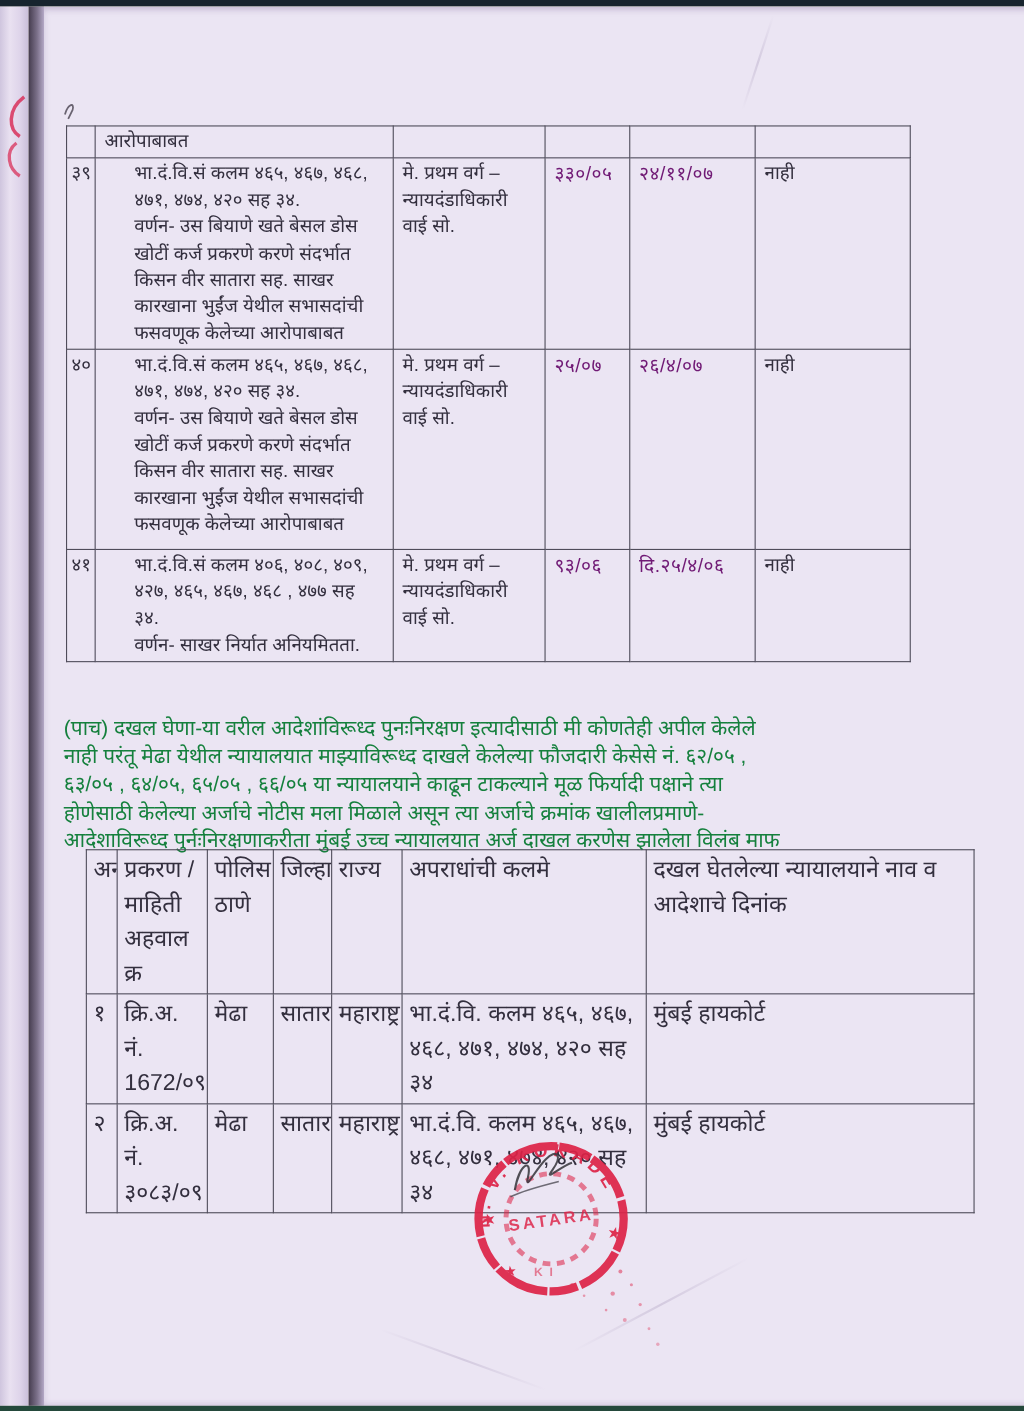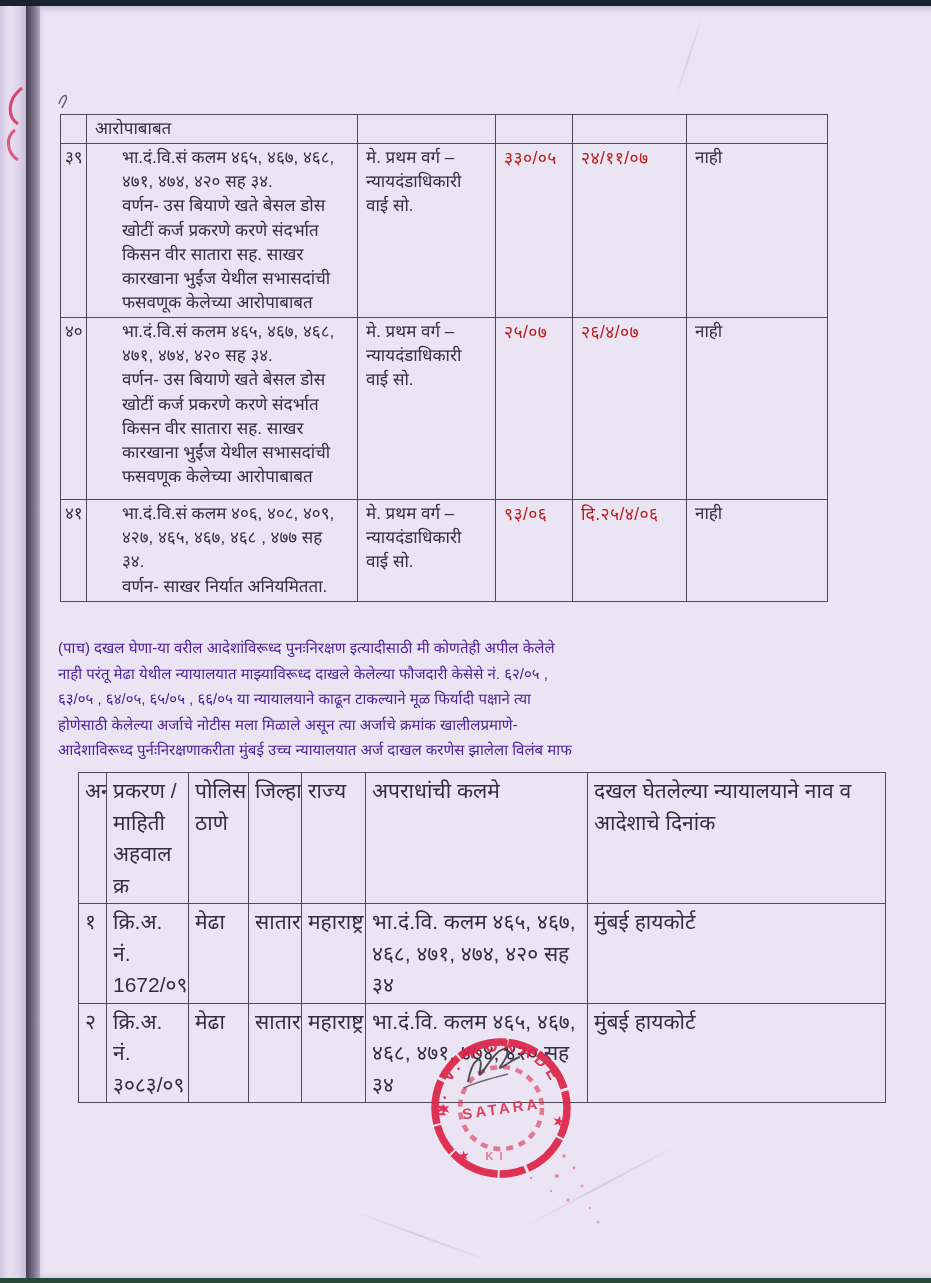--- a/index.html
+++ b/index.html
@@ -31,23 +31,23 @@
   
   table { border-collapse:collapse; table-layout:fixed; position:absolute; background:transparent; }
   td, th {
     border:1.6px solid #4f4c5a; vertical-align:top; padding:2px 8px;
     color:#332f3e; font-size:17px; line-height:1.42; text-align:left; font-weight:normal;
     overflow:hidden;
   }
   .t1 { left:20px; top:108px; width:767px; }
   .t1 .serial { text-align:left; padding-left:4px; padding-right:2px; }
   .desc-block { display:block;margin-left:27px; }
-  .hw { color:#b91c1c; font-size:17.5px; letter-spacing:.4px; }
-
-  .para { position:absolute; left:18px; top:629px; width:800px; color:#4c1d95; font-size:15px; line-height:25.6px; }
+  .hw { color:#701a75; font-size:17.5px; letter-spacing:.4px; }
+
+  .para { position:absolute; left:18px; top:644px; width:800px; color:#15803d; font-size:19px; line-height:25.6px; }
   .para div { white-space:nowrap; }
 
   .t2 { left:38px; top:766px; width:807px; }
   .t2 td, .t2 th { font-size:21px; line-height:1.5; padding:2px 6px; }
 
   
   .stamp { position:absolute; left:328px; top:1002px; width:270px; height:245px; }
 
   
   .pen-marks-left { position:absolute; left:-40px; top:78px; width:34px; height:84px; }

